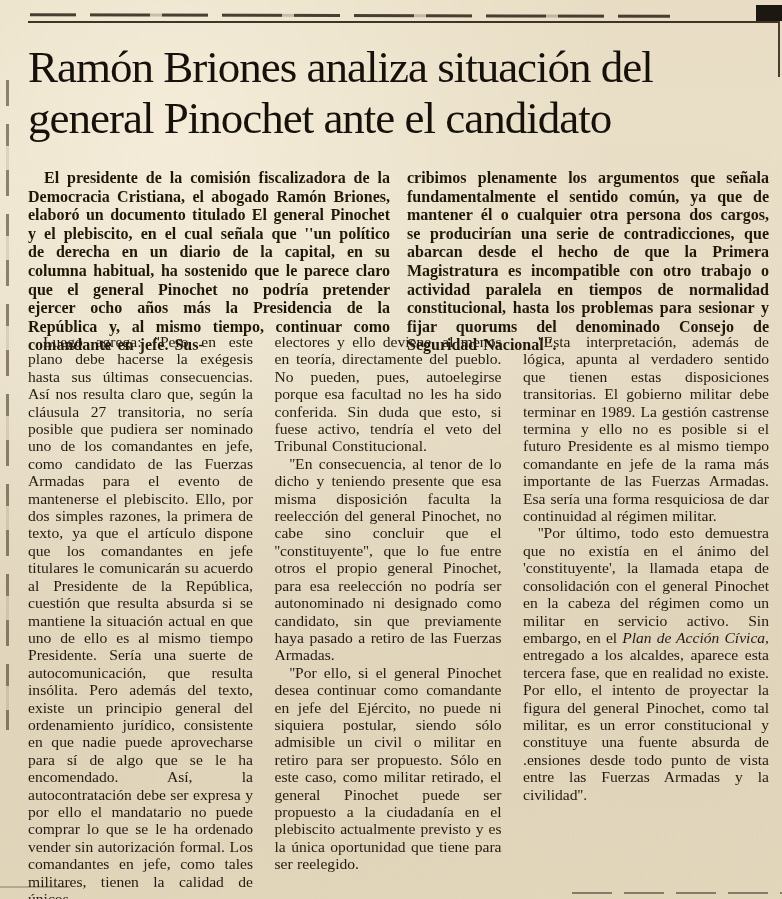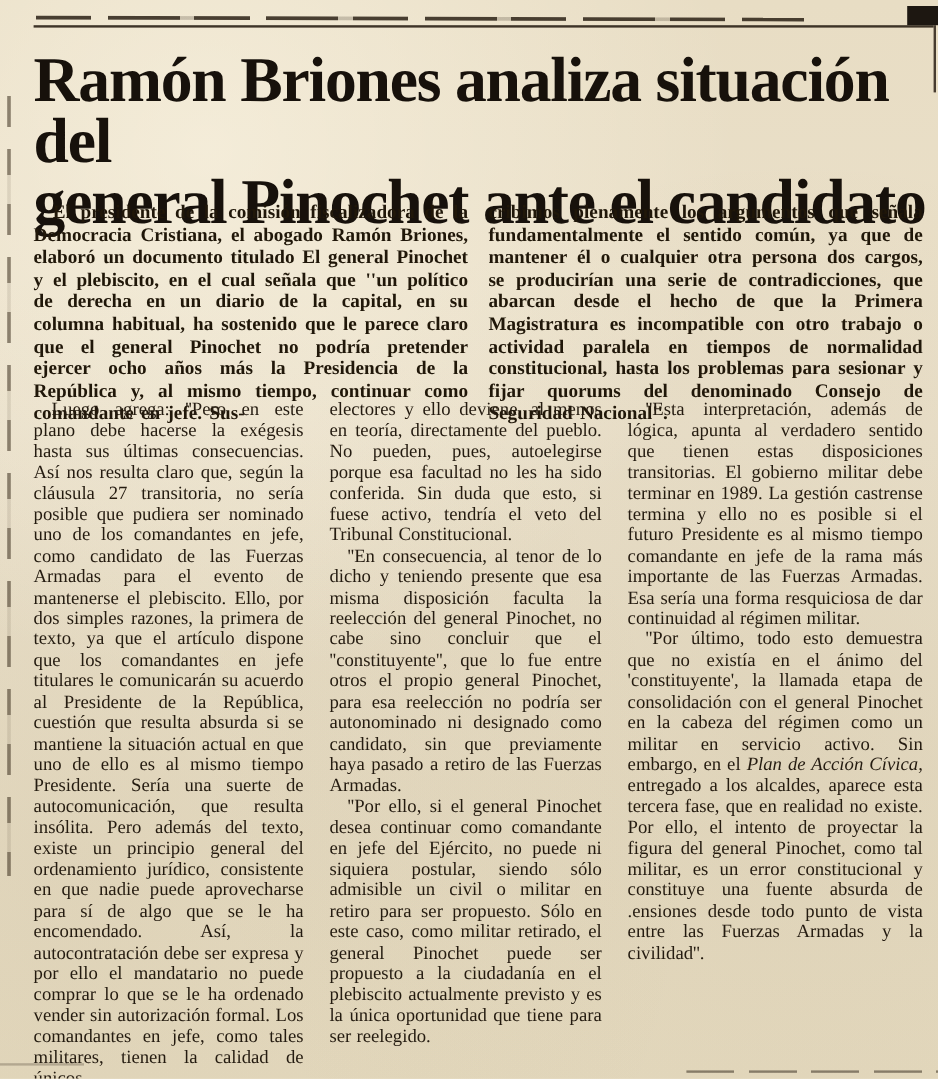--- a/index.html
+++ b/index.html
@@ -31,21 +31,21 @@
   .left-torn{
     position:absolute;left:6px;top:80px;width:3px;height:650px;opacity:.55;
     background:repeating-linear-gradient(180deg,#3a2d1c 0 26px,rgba(58,45,28,0) 26px 44px,#3a2d1c 44px 66px,rgba(58,45,28,.2) 66px 90px);
   }
   .bottom-mark-right{position:absolute;bottom:5px;right:0;width:210px;height:2px;opacity:.5;
     background:repeating-linear-gradient(90deg,#2b2115 0 40px,rgba(43,33,21,0) 40px 52px);}
   .bottom-mark-left{position:absolute;bottom:11px;left:0;width:70px;height:2px;background:#2b2115;opacity:.25;}
   
   .headline{
     position:absolute;top:42px;left:28px;width:748px;
-    font-weight:bold;font-size:53px;line-height:51px;
+    font-weight:normal;font-size:45px;line-height:51px;
     letter-spacing:-1px;color:#17110b;
   }
   
   .lead{
     position:absolute;top:169px;left:28px;width:741px;
     display:flex;justify-content:space-between;
   }
   .lead p{
     margin:0;width:362px;
     font-weight:bold;font-size:16px;line-height:18.6px;

